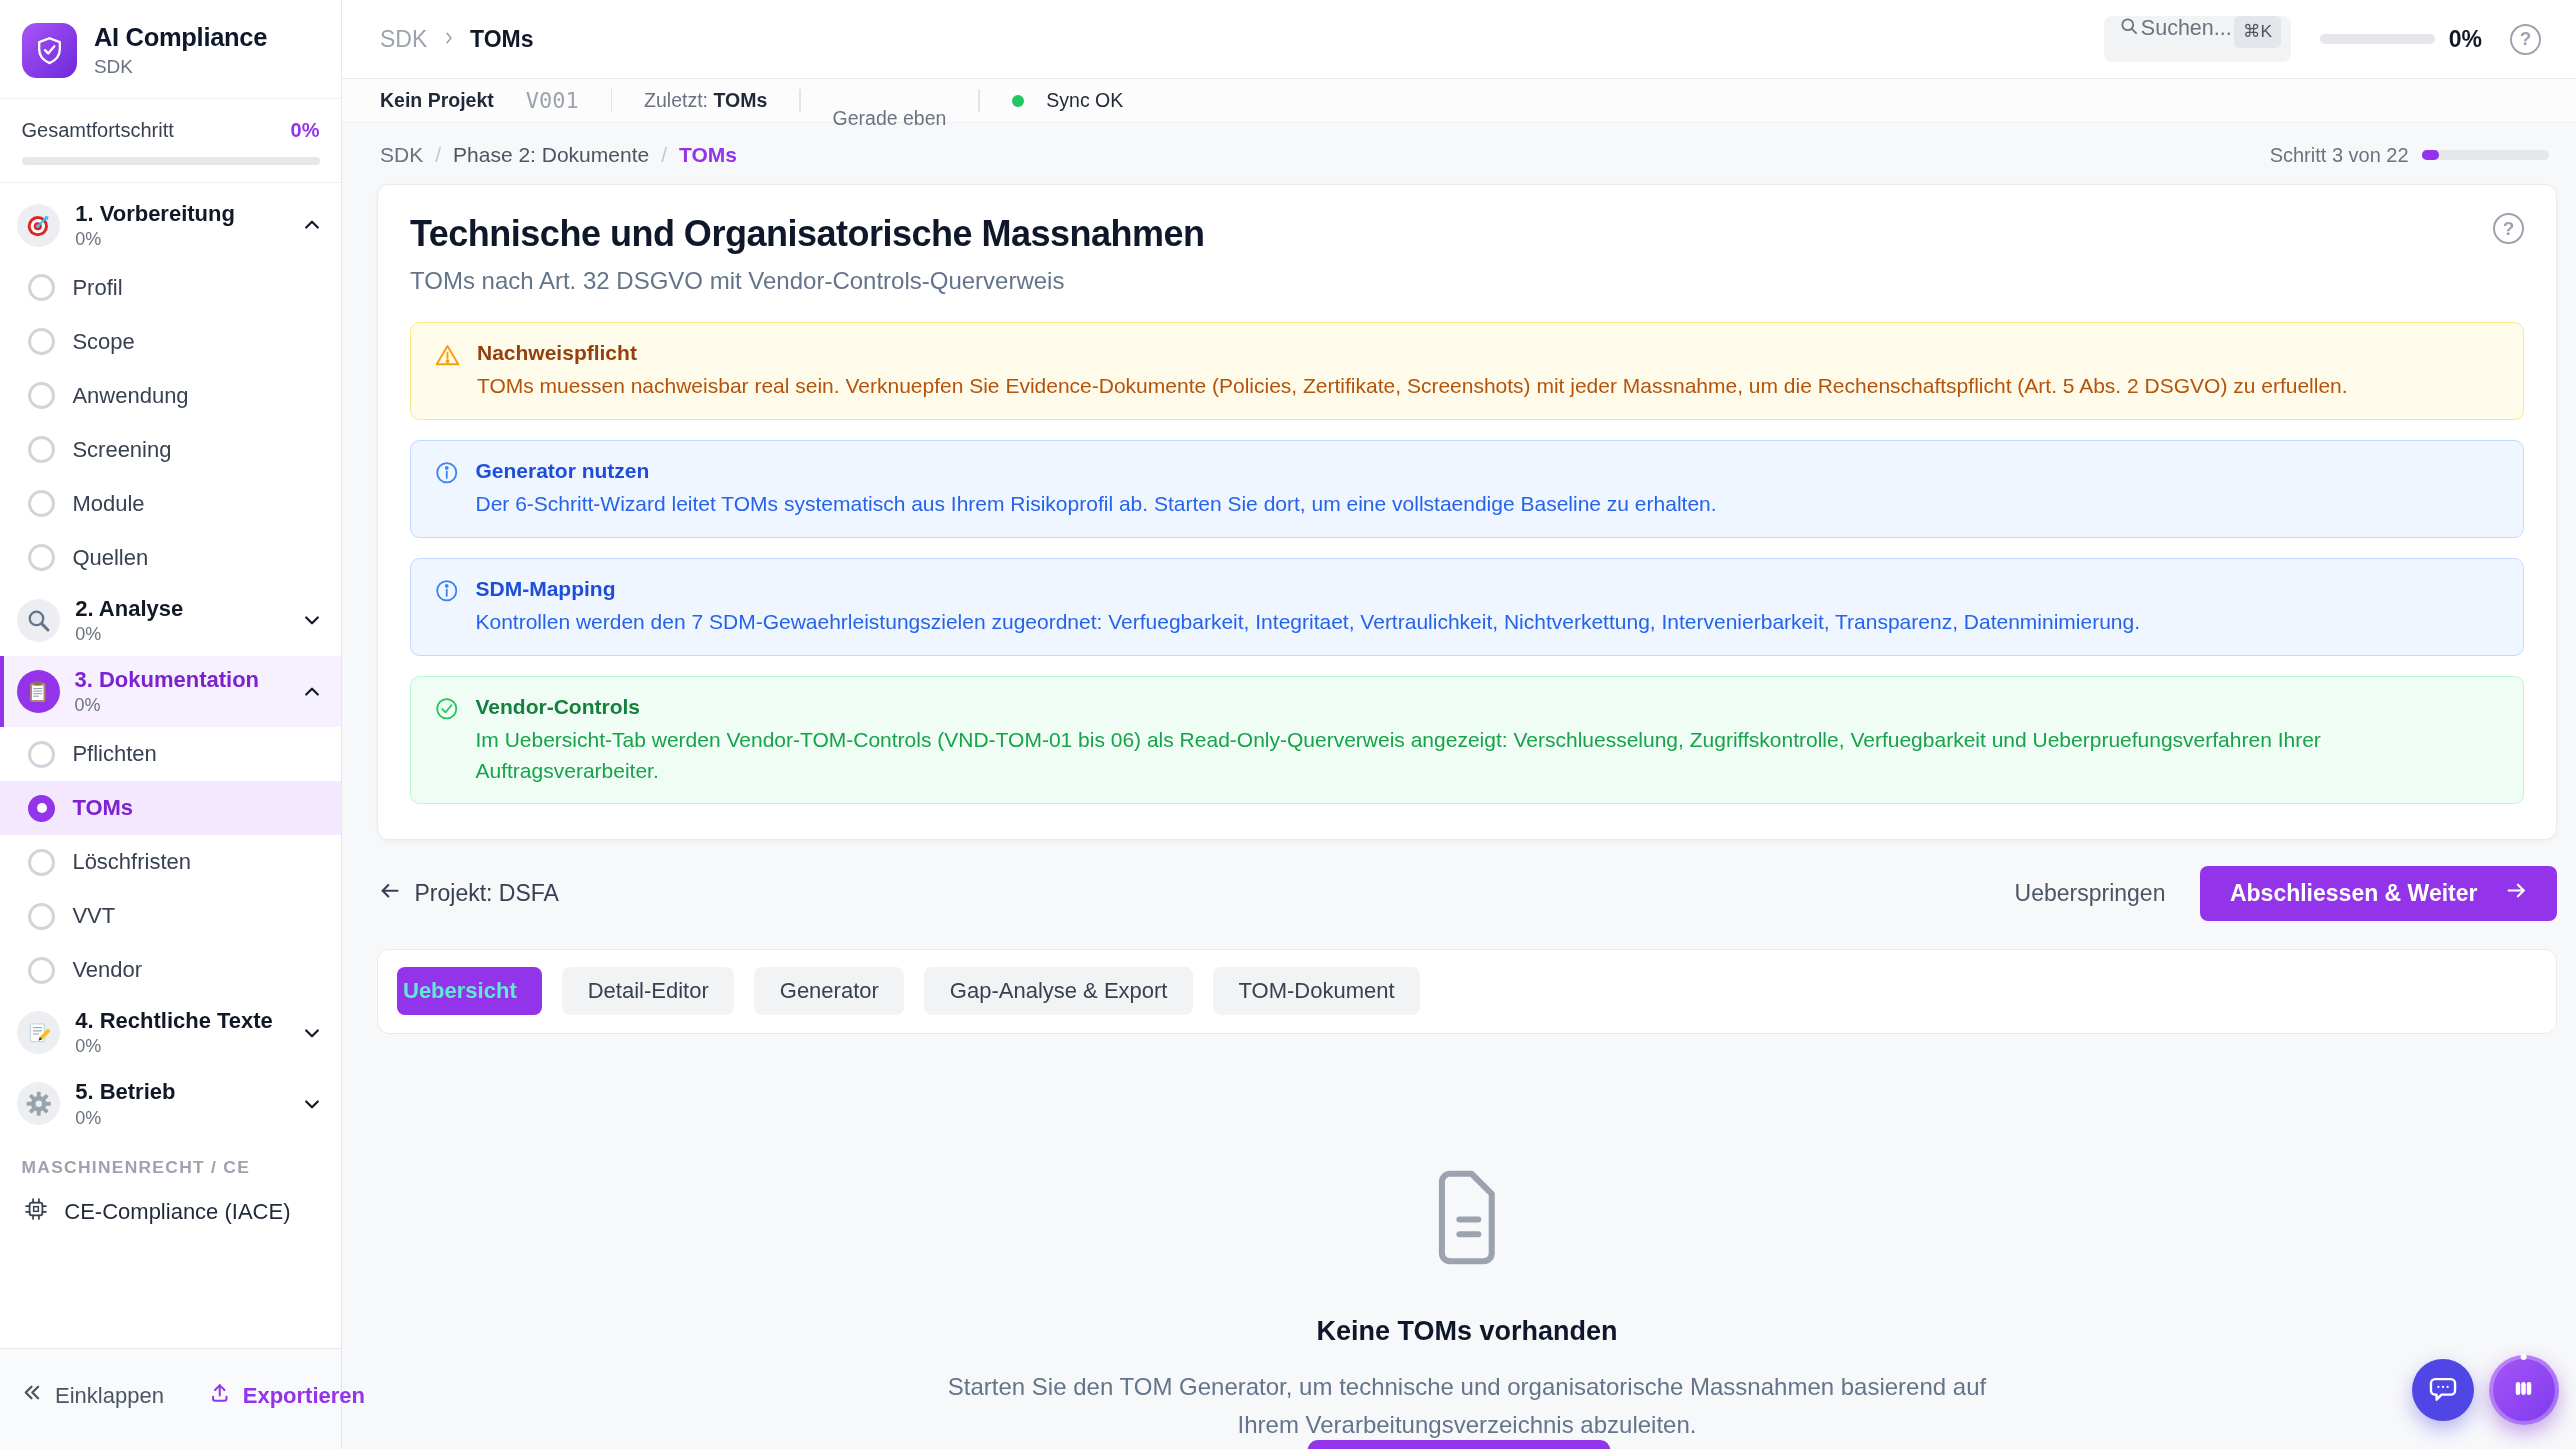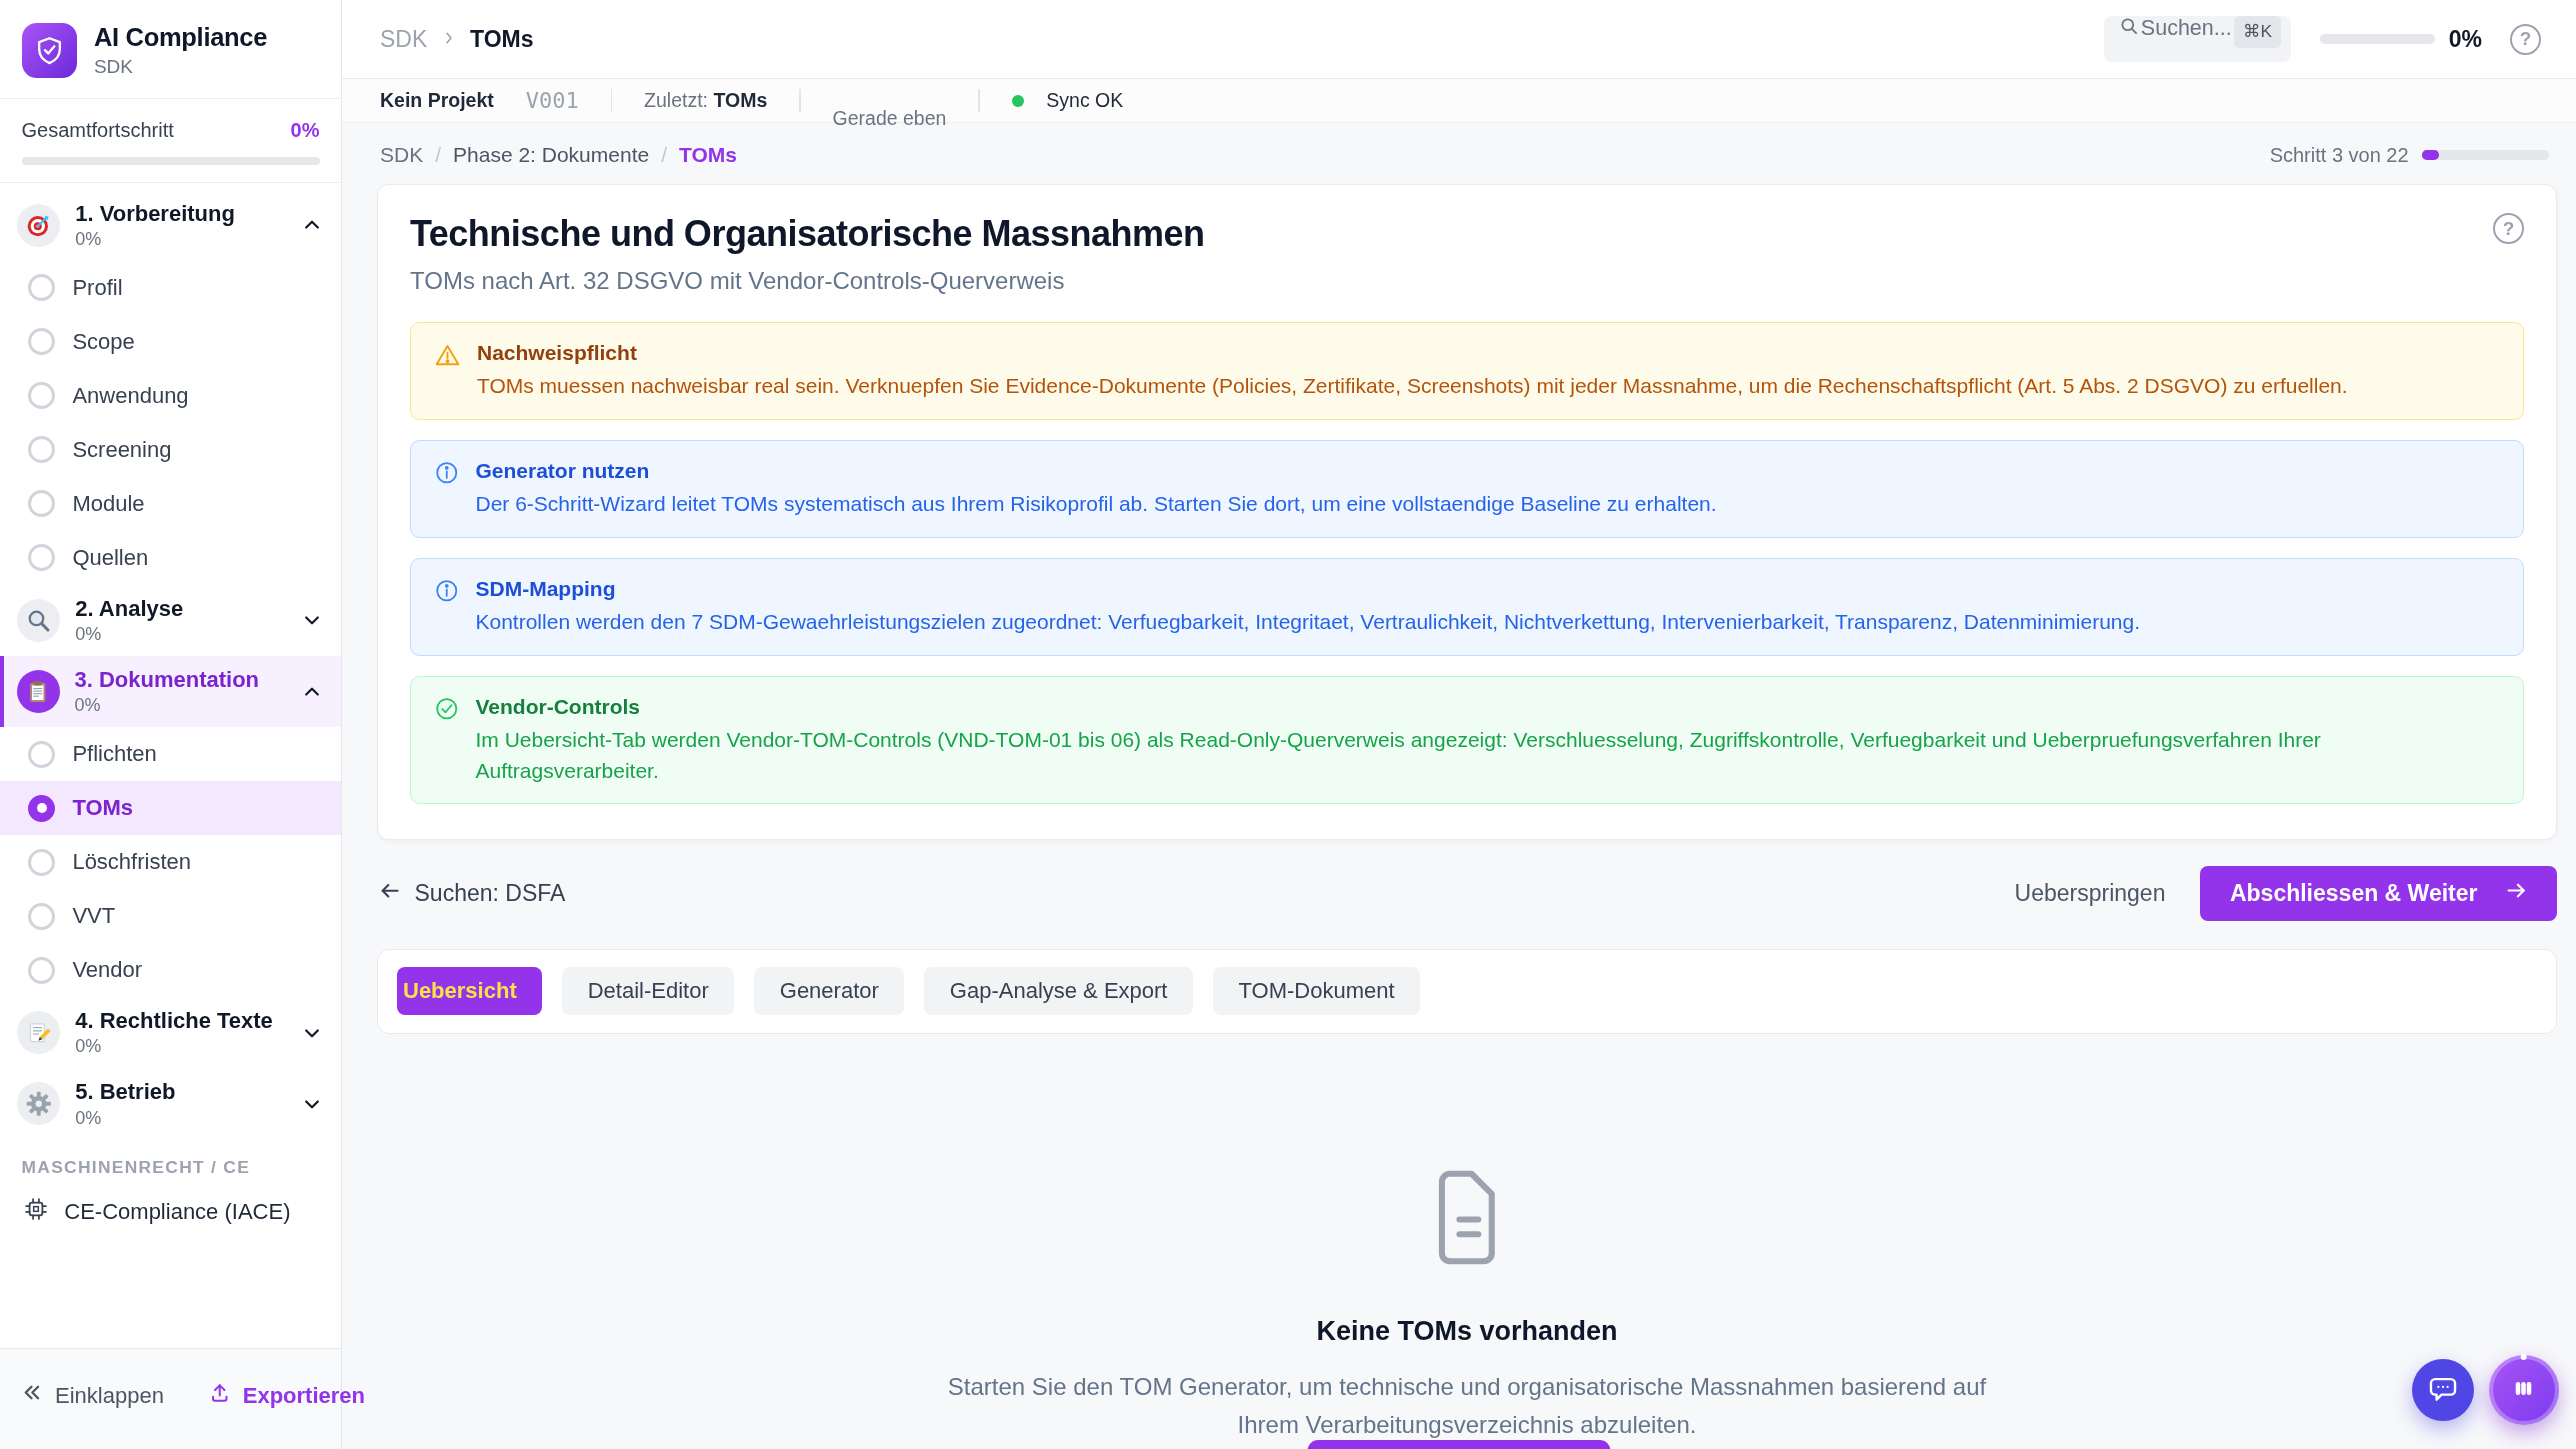--- a/index.html
+++ b/index.html
@@ -106,21 +106,21 @@
   .notice.ok .n-title{color:var(--ok-title);} .notice.ok .n-body{color:var(--ok-body);}
 
   .action-row{display:flex; align-items:center; margin-top:25.5px;}
   .back-link{display:flex; align-items:center; gap:12px; cursor:pointer; background:none; border:none; font-family:inherit;}
   .back-link span{font-size:23px; color:var(--text); font-weight:500;}
   .skip-btn{margin-left:auto; font-size:23px; color:#4b5563; background:none; border:none; font-family:inherit; cursor:pointer;}
   .primary-btn{margin-left:35px; display:flex; align-items:center; gap:27px; background:var(--purple); color:#fff; border:none; border-radius:8px; height:55px; padding:0 29.5px; font-size:23px; font-weight:600; font-family:inherit; cursor:pointer;}
 
   .tabs-card{margin-top:28px; background:#fff; border:1.3px solid #e7eaee; border-radius:12px; padding:17.4px 19px; display:flex; gap:20px;}
   .tab{height:48px; display:flex; align-items:center; padding:0 25.5px; border-radius:8px; font-size:22px; background:var(--pill); color:var(--text); font-weight:500; border:none; font-family:inherit; cursor:pointer;}
-  .tab.active{background:var(--purple); color:#fde047; font-weight:600;padding-left:6px;}
+  .tab.active{background:var(--purple); color:#5eead4; font-weight:600;padding-left:6px;}
 
   .empty{display:flex; flex-direction:column; align-items:center; margin-top:133px;}
   .empty-title{font-size:27px; font-weight:700; color:var(--ink); margin-top:42px;}
   .empty-body{font-size:24px; color:#64748b; text-align:center; line-height:1.6; margin-top:21.5px; max-width:1047px;}
 
   .peek-button{position:absolute; left:50%; transform:translateX(-50%); bottom:-42px; width:303px; height:51px; background:var(--purple); border-radius:10.7px; border:none; cursor:pointer;}
 
   .fab{position:absolute; border-radius:50%; display:flex; align-items:center; justify-content:center; border:none; cursor:pointer;}
   .fab-chat{width:62px; height:62px; right:102px; bottom:28px; background:var(--indigo); box-shadow:0 8px 19px rgba(79,70,229,.38);}
   .fab-grid{width:70px; height:70px; right:17.4px; bottom:24px; background:linear-gradient(135deg,#a855f7,#7c3aed); box-shadow:inset 0 0 0 4px rgba(255,255,255,.28), 0 8px 20px rgba(124,34,206,.40);}
@@ -471,21 +471,21 @@
           </div>
         </div>
       </section>
 
       <div class="action-row">
         <button class="back-link">
           <span><svg width="25.5" height="25.5" viewBox="0 0 36 36" fill="none" stroke="#374151" stroke-width="3" stroke-linecap="round" stroke-linejoin="round">
                 <line x1="29" y1="18" x2="8" y2="18"></line>
                 <path d="M16 10 L8 18 L16 26"></path>
               </svg></span>
-          <span>Suchen: DSFA</span>
+          <span>Projekt: DSFA</span>
         </button>
         <button class="skip-btn">Ueberspringen</button>
         <button class="primary-btn">
           <span>Abschliessen &amp; Weiter</span>
           <span><svg width="23" height="23" viewBox="0 0 32 32" fill="none" stroke="#fff" stroke-width="3" stroke-linecap="round" stroke-linejoin="round">
                 <line x1="5" y1="16" x2="26" y2="16"></line>
                 <path d="M18 8 L26 16 L18 24"></path>
               </svg></span>
         </button>
       </div>

